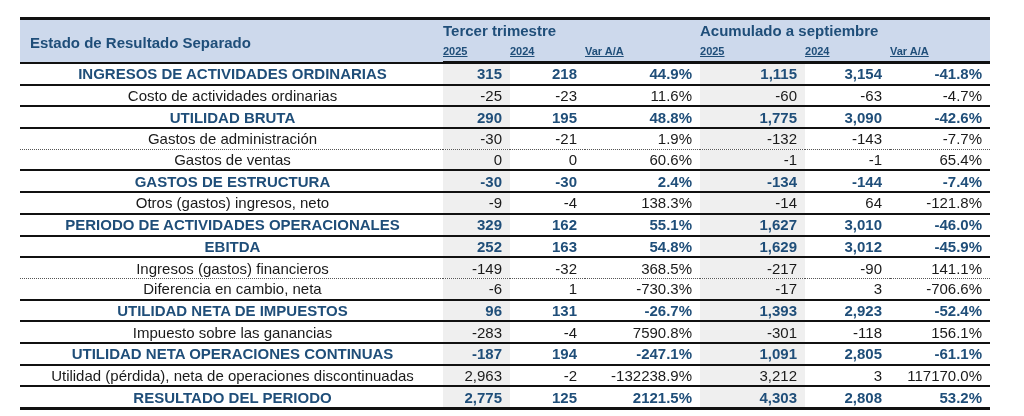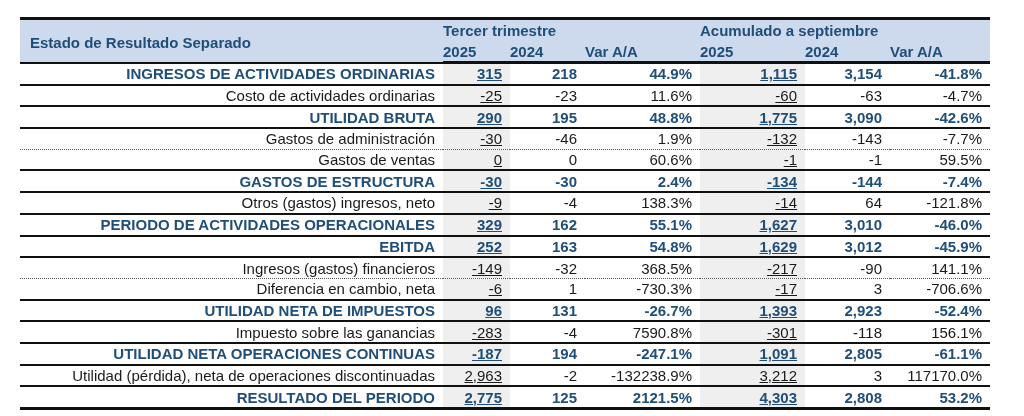--- a/index.html
+++ b/index.html
@@ -28,35 +28,35 @@
   col.c5{width:85px;}
   col.c6{width:100px;}
 
   thead th{
     background:var(--header-bg);
     color:var(--navy);
     font-weight:bold;
     padding:0;
   }
   thead tr.group-row th{border-top:3px solid var(--line);height:21px;font-size:15px;}
-  thead tr.years-row th{height:20px;border-bottom:3px solid var(--line);font-size:15px;}
+  thead tr.years-row th{height:20px;border-bottom:3px solid var(--line);font-size:11px;text-decoration:underline;}
   th.table-title{
     text-align:left;padding:4px 0 0 10px;vertical-align:middle;font-size:15px;
   }
   th.group-head,th.year-head{text-align:left;}
 
   tbody td{
     height:19.7px;
     padding:0 8px;
     white-space:nowrap;
     overflow:hidden;
   }
-  td.label{text-align:right;padding-left:10px;}
+  td.label{text-align:center;padding-left:10px;}
   td.num{text-align:right;}
-  td.band{background:var(--band);text-decoration:underline;}
+  td.band{background:var(--band);}
 
   tr.normal td{border-bottom:1px solid var(--line);}
   tr.dotted td{border-bottom:1px dotted #555;}
   tr.bold td{
     border-top:2px solid var(--line);
     border-bottom:2px solid var(--line);
     font-weight:bold;
     color:var(--navy);
   }
   tbody tr:last-child td{border-bottom:3px solid var(--line);}
@@ -114,34 +114,34 @@
           <td class="num band">290</td>
           <td class="num">195</td>
           <td class="num">48.8%</td>
           <td class="num band">1,775</td>
           <td class="num">3,090</td>
           <td class="num">-42.6%</td>
         </tr>
         <tr class="dotted">
           <td class="label">Gastos de administración</td>
           <td class="num band">-30</td>
-          <td class="num">-46</td>
+          <td class="num">-21</td>
           <td class="num">1.9%</td>
           <td class="num band">-132</td>
           <td class="num">-143</td>
           <td class="num">-7.7%</td>
         </tr>
         <tr class="normal">
           <td class="label">Gastos de ventas</td>
           <td class="num band">0</td>
           <td class="num">0</td>
           <td class="num">60.6%</td>
           <td class="num band">-1</td>
           <td class="num">-1</td>
-          <td class="num">59.5%</td>
+          <td class="num">65.4%</td>
         </tr>
         <tr class="bold">
           <td class="label">GASTOS DE ESTRUCTURA</td>
           <td class="num band">-30</td>
           <td class="num">-30</td>
           <td class="num">2.4%</td>
           <td class="num band">-134</td>
           <td class="num">-144</td>
           <td class="num">-7.4%</td>
         </tr>

